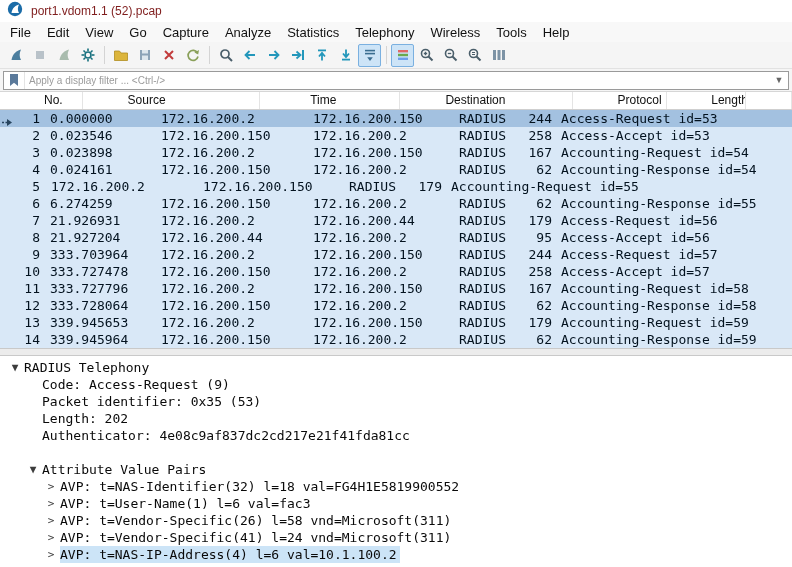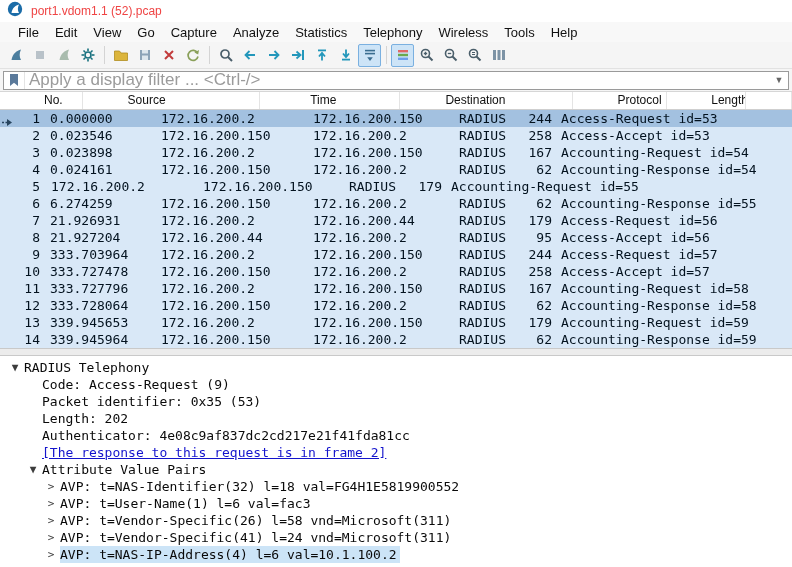--- a/index.html
+++ b/index.html
@@ -1,37 +1,37 @@
 <!DOCTYPE html>
 <html style="--row_bg: #d9e8f7; --row_selected: #a3c1e0; --detail_selected: #cce4f7; --link_blue: #1414cc; --accent_teal: #2397bb;"><head>
 <meta charset="utf-8">
 <style>
   * { box-sizing: border-box; margin: 0; padding: 0; }
   html,body { width:792px; height:567px; overflow:hidden; background:#fff;
     font-family:"Liberation Sans", sans-serif; }
 
   
   .titlebar { height:22px; display:flex; align-items:center; background:#ffffff; padding-left:7px; }
-  .titlebar .title { font-size:12px; color:#ef4444; margin-left:8px; }
-
-  
-  .menubar { height:20px; display:flex; align-items:center; background:#f8f8f8; font-size:13px; color:#111; padding-left:10px; }
+  .titlebar .title { font-size:12px; color:#7f1d1d; margin-left:8px; }
+
+  
+  .menubar { height:20px; display:flex; align-items:center; background:#f8f8f8; font-size:13px; color:#111; padding-left:2px; }
   .menu-item { padding:2px 8px; white-space:nowrap; }
 
   
   .toolbar { height:27px; display:flex; align-items:center; background:#f5f5f5; border-bottom:1px solid #e2e2e2; padding-left:4px; }
   .tbtn { width:23px; height:23px; display:flex; align-items:center; justify-content:center; border:1px solid transparent; border-radius:2px; margin-right:1px; }
   .tbtn.pressed { background:#cde4f7; border-color:#7ab0e0; }
   .tsep { width:1px; height:18px; background:#d4d4d4; margin:0 4px; }
 
   
   .filterbar { height:23px; background:#f5f5f5; border-bottom:1px solid #d6d6d6; display:flex; align-items:center; padding:0 3px; }
   .filter-box { flex:1; height:19px; background:#fff; border:1px solid #9a9a9a; display:flex; align-items:center; }
   .filter-bookmark { width:21px; height:100%; display:flex; align-items:center; justify-content:center; border-right:1px solid #e4e4e4; }
-  .filter-input { flex:1; border:none; outline:none; font-size:17px; font-family:"Liberation Sans",sans-serif; color:#222; padding:0 4px; background:transparent; }
+  .filter-input { flex:1; border:none; outline:none; font-size:10px; font-family:"Liberation Sans",sans-serif; color:#222; padding:0 4px; background:transparent; }
   .filter-input::placeholder { color:#9b9b9b; }
   .filter-dropdown { width:18px; text-align:center; color:#666; font-size:9px; }
 
   
   .plist { font-family:"DejaVu Sans Mono","Liberation Mono",monospace; font-size:13px; }
   .phead { display:flex; height:18px; line-height:17px; background:#ffffff; border-bottom:1px solid #cfcfcf;
     font-family:"Liberation Sans",sans-serif; font-size:12px; color:#101010; }
   .phead .c { border-right:1px solid #e4e4e4;margin-left:40px; }
   .prow { display:flex; height:17px; line-height:17px; background:var(--row_bg,#d9e8f7); color:#03121f; white-space:nowrap; }
   .prow.sel { background:var(--row_selected,#a3c1e0); }
@@ -391,21 +391,20 @@
   <div class="dline lvl1">
     <span class="marker"></span>
     <span class="text">Length: 202</span>
   </div>
   <div class="dline lvl1">
     <span class="marker"></span>
     <span class="text">Authenticator: 4e08c9af837dc2cd217e21f41fda81cc</span>
   </div>
   <div class="dline lvl1 link">
     <span class="marker"></span>
-    <span class="text">[The response to this request is in frame 2]</span>
   </div>
   <div class="dline lvl1">
     <span class="marker">▼</span>
     <span class="text">Attribute Value Pairs</span>
   </div>
   <div class="dline lvl2">
     <span class="marker">&gt;</span>
     <span class="text">AVP: t=NAS-Identifier(32) l=18 val=FG4H1E5819900552</span>
   </div>
   <div class="dline lvl2">

